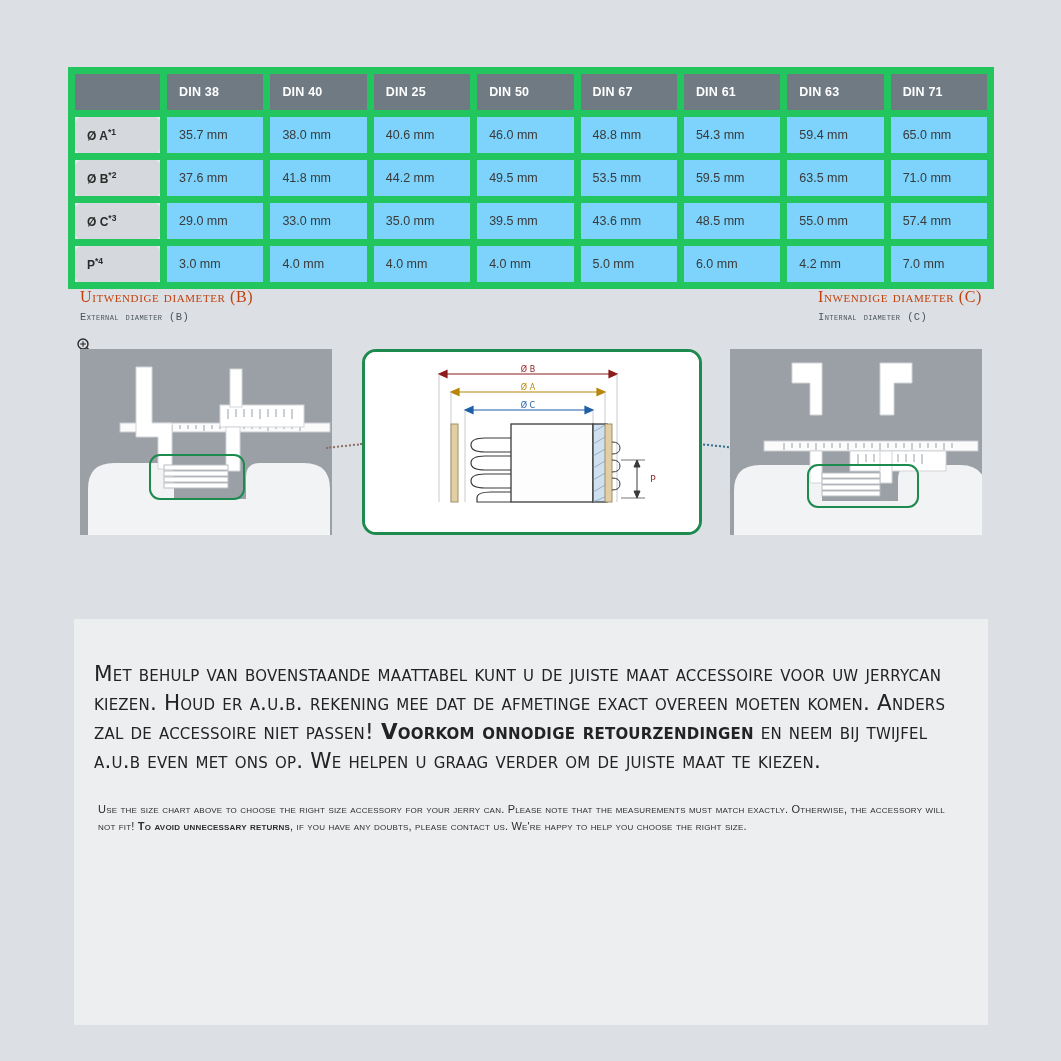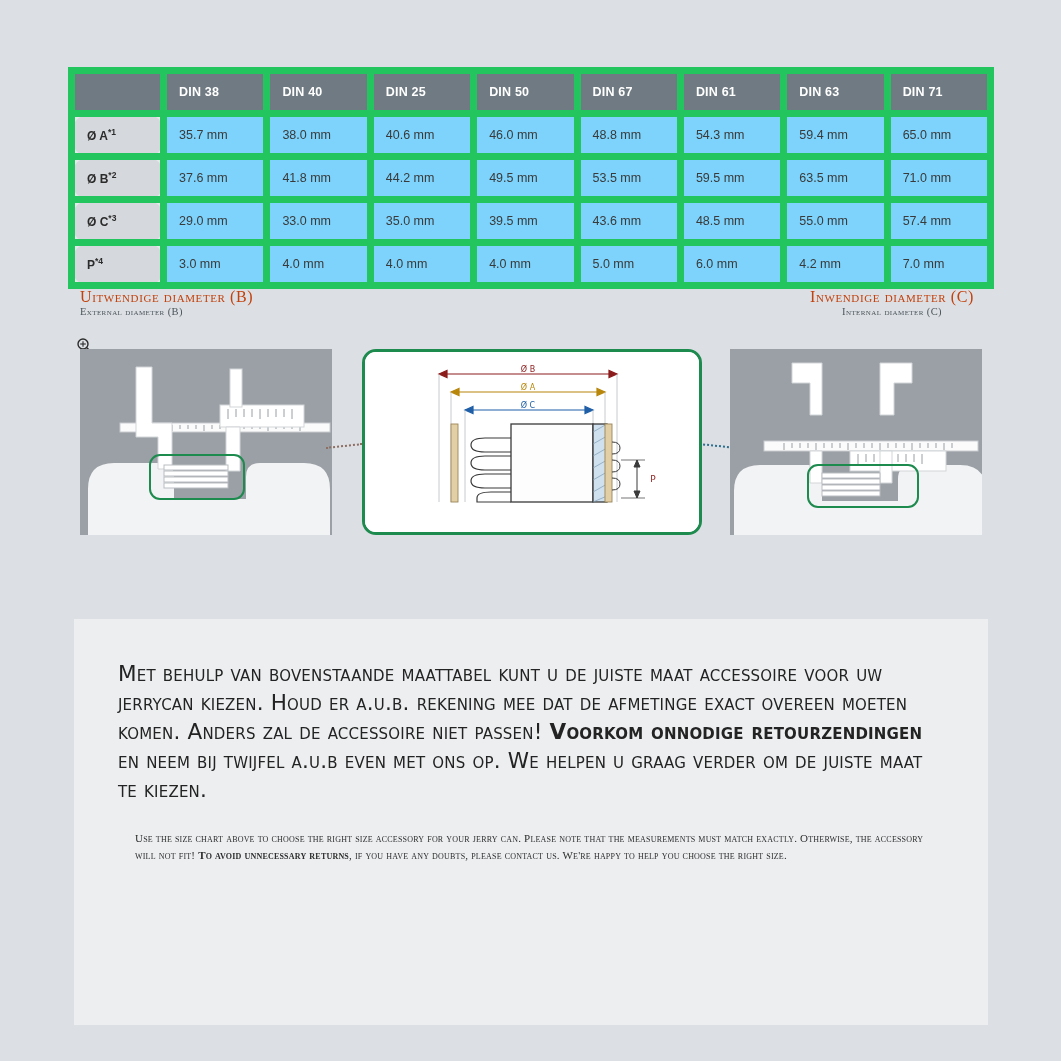--- a/index.html
+++ b/index.html
@@ -78,38 +78,39 @@
     height: 56px;
   }
   .head-left {
     position: absolute;
     left: 12px;
     top: 0;
     text-align: left;
   }
   .head-right {
     position: absolute;
-    right: 20px;
+    right: 12px;
     top: 0;
-    text-align: center;
+    text-align: left;
   }
   .head-title {
     font-family: Liberation Serif, serif;
     font-size: 16px;
     font-variant: small-caps;
     letter-spacing: .6px;
     color: #c2410c;
     white-space: nowrap;
   }
   .head-sub {
-    font-family: Liberation Serif, serif;
+    font-family: Liberation Mono, monospace;
     font-size: 10.5px;
     font-variant: small-caps;
     letter-spacing: .4px;
     color: #4a555c;
+    margin-top: 5px;
     white-space: nowrap;
   }
 
   .panels {
     position: relative;
     height: 186px;
     margin-top: 5px;
   }
   .photo {
     position: absolute;
@@ -155,42 +156,42 @@
 
   
   .note-box {
     position: absolute;
     left: 74px;
     top: 619px;
     width: 914px;
     height: 406px;
     background: #eceef0;
     box-sizing: border-box;
-    padding: 40px 44px;
+    padding: 40px 20px;
   }
   .note-nl {
     font-family: "DejaVu Sans", sans-serif;
     font-variant: small-caps;
     font-size: 21.5px;
     line-height: 29px;
     color: #232323;
     letter-spacing: .2px;
     margin: 0 0 26px 0;
   }
   .note-nl b {
     font-weight: bold;
   }
   .note-en {
-    font-family: Liberation Serif, serif;
+    font-family: Liberation Sans, sans-serif;
     font-variant: small-caps;
     font-size: 11px;
     line-height: 17px;
     color: #2d2d2d;
     letter-spacing: .2px;
-    margin: 17px;
+    margin: 4px;
   }
   .note-en b { font-weight: bold; }
 </style>
 </head>
 <body>
 
 <div class="table-wrap">
   <table class="size-table">
     <colgroup>
       <col class="first">

